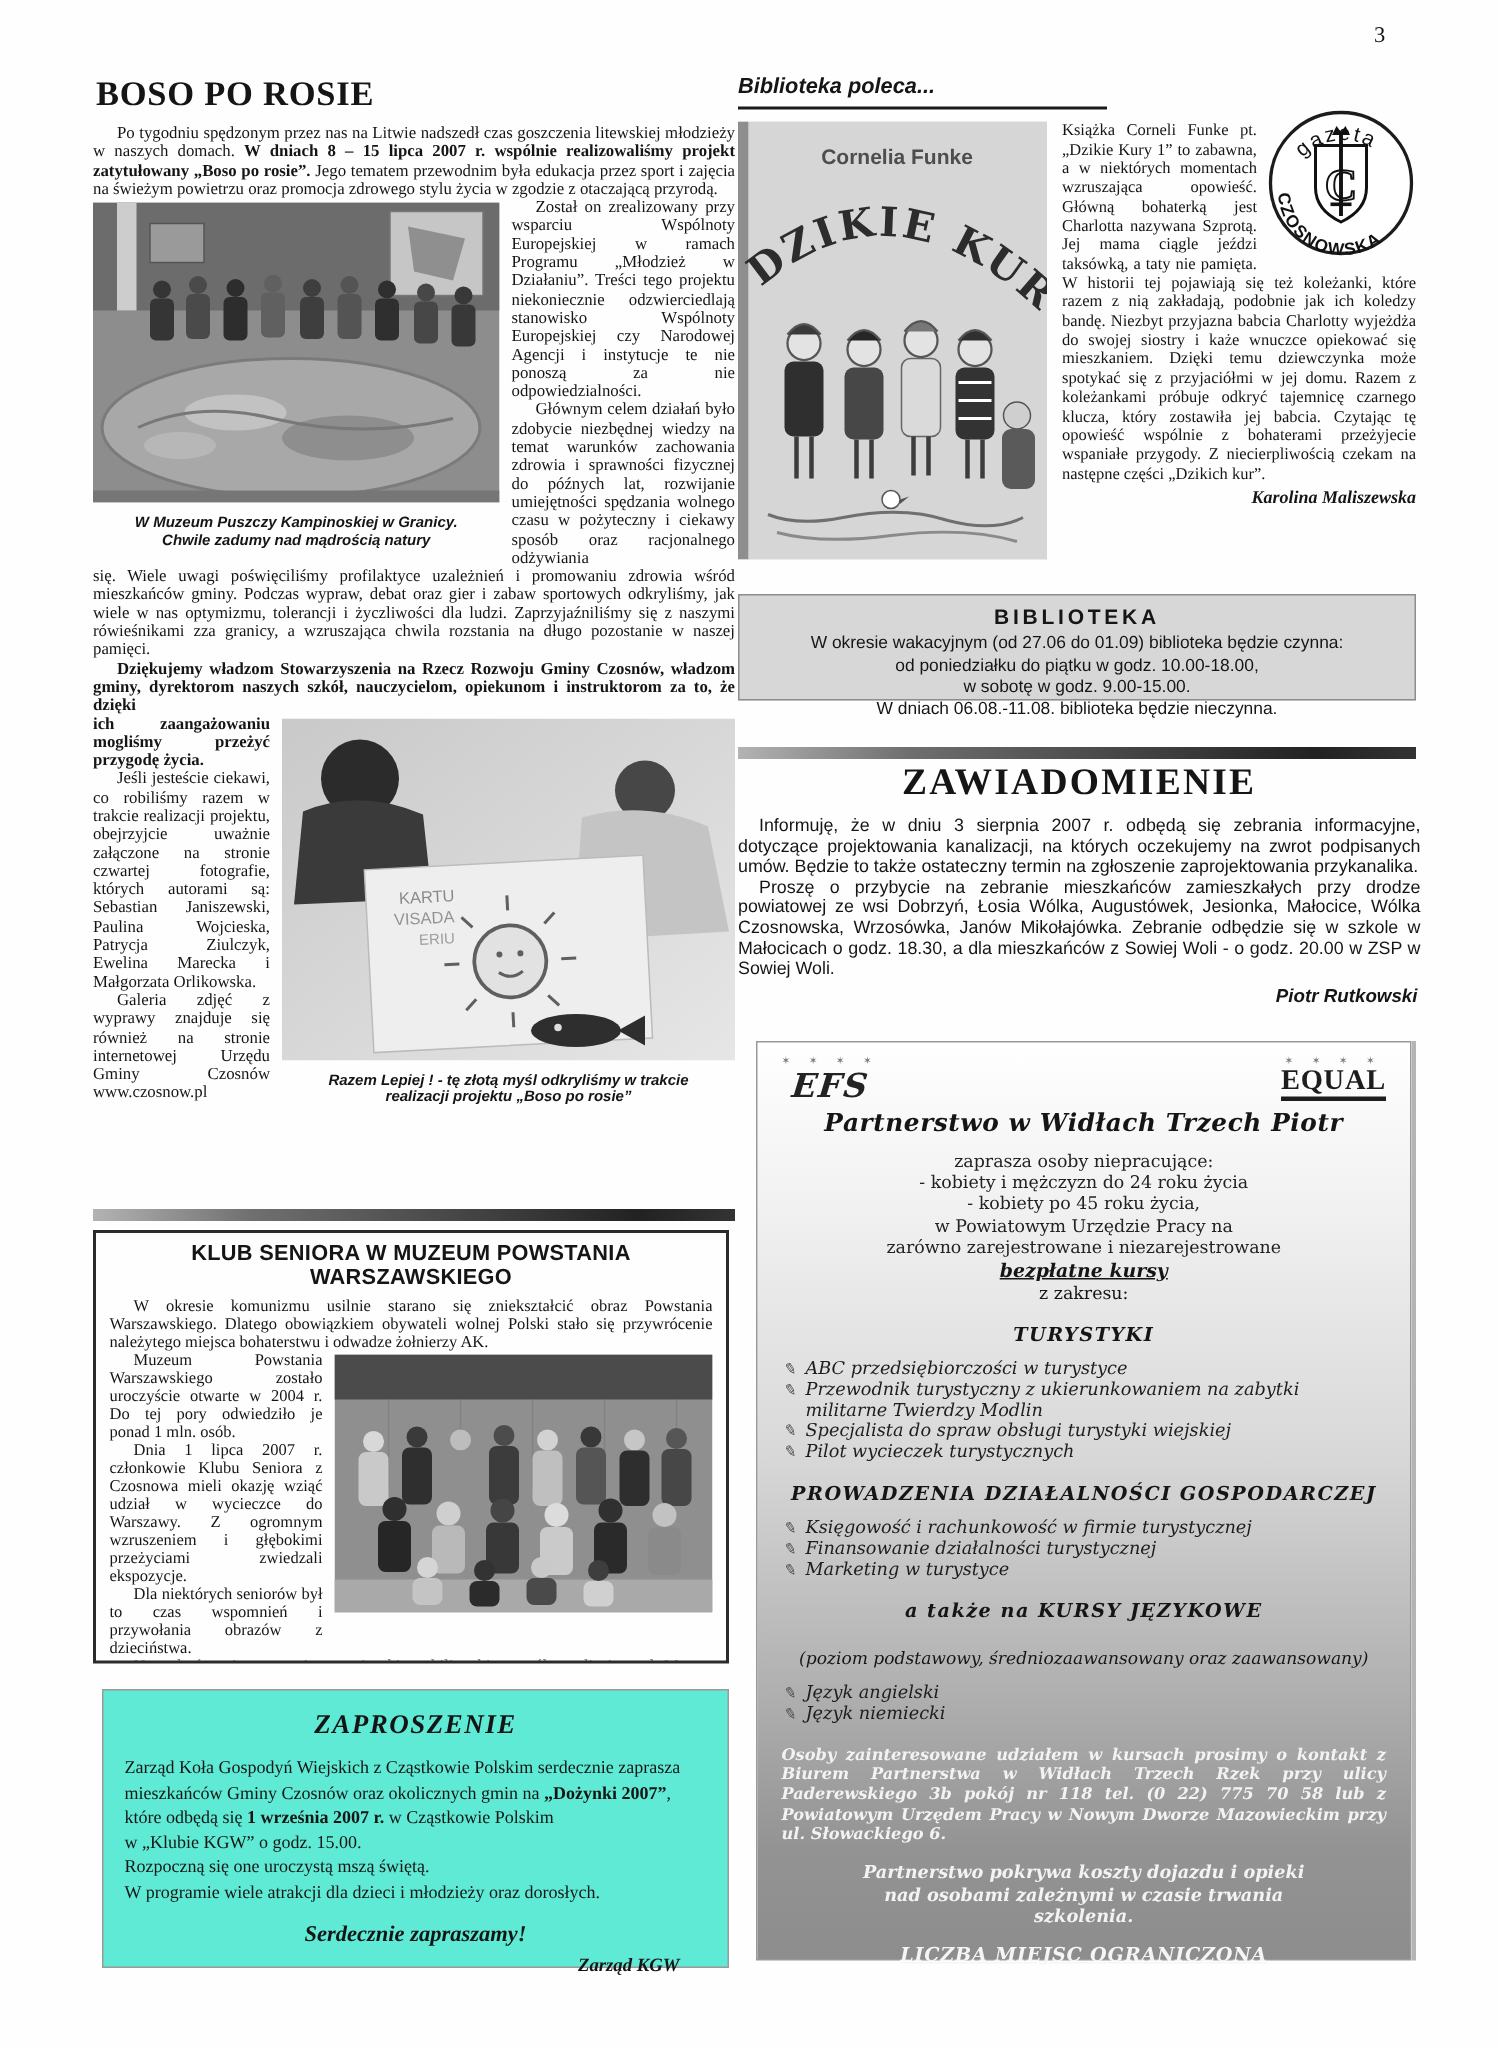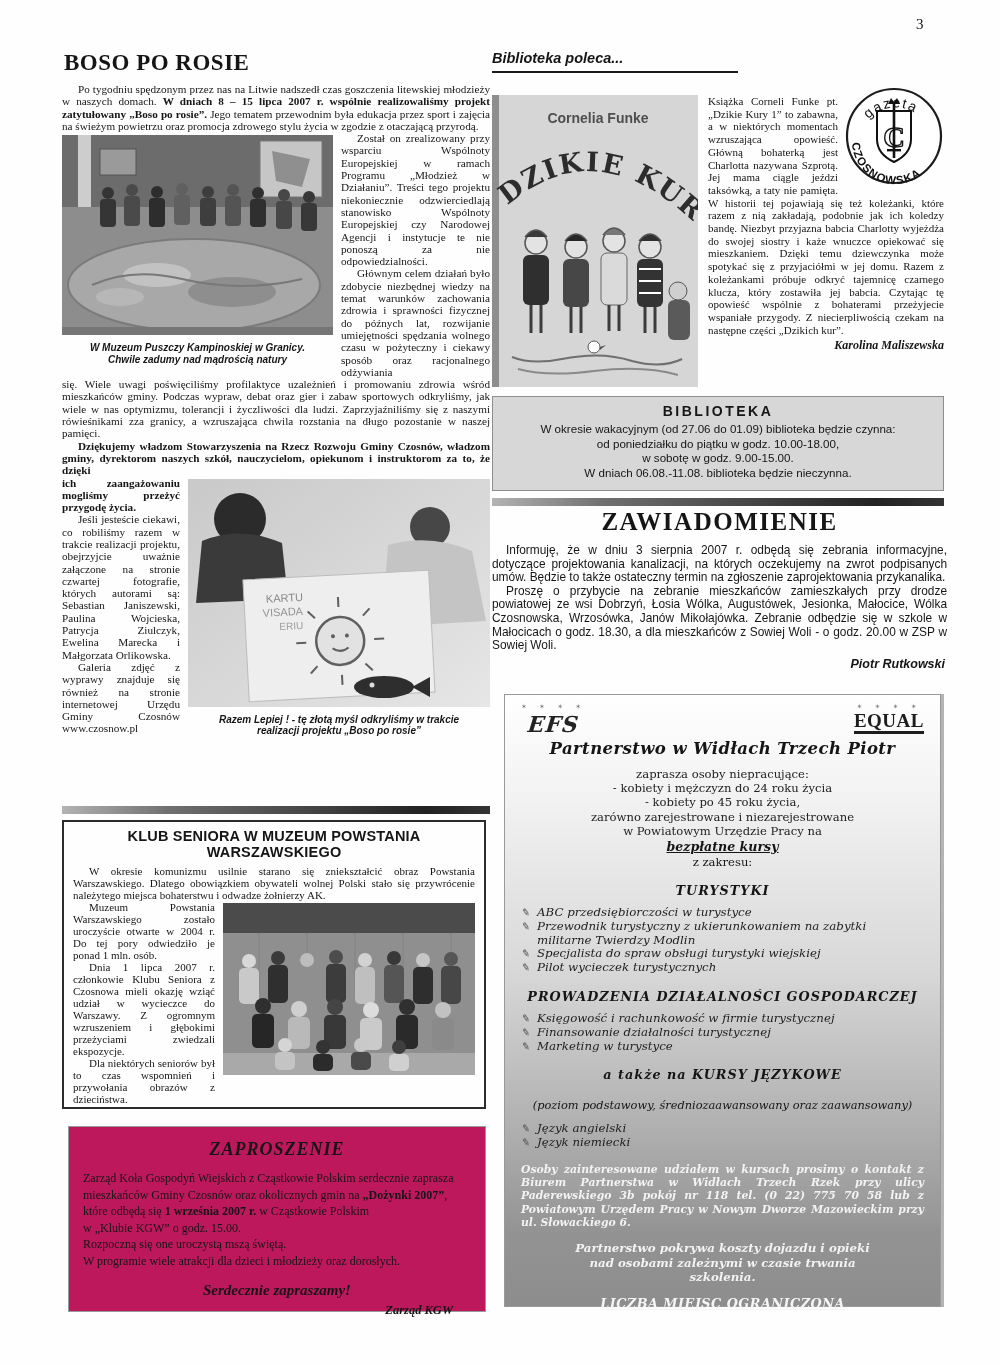--- a/index.html
+++ b/index.html
@@ -25,39 +25,39 @@
   #bar-right{position:absolute;left:492px;top:498px;width:452px;}
 
   
   #klub-box{position:absolute;left:62px;top:820px;width:424px;height:289px;border:2px solid #2b2b2b;
             padding:6px 9px;box-sizing:border-box;overflow:hidden;}
   #klub-box h2{margin:0 0 5px 0;font-size:14.5px;text-align:center;font-weight:bold;letter-spacing:.2px;}
   #klub-box .body-p{font-size:11px;line-height:12px;}
   #photo3-wrap{float:right;width:252px;margin:2px 0 3px 8px;}
 
   
-  #zapro-box{position:absolute;left:68px;top:1126px;width:418px;height:186px;background:#be185d;
+  #zapro-box{position:absolute;left:68px;top:1126px;width:418px;height:186px;background:#5eead4;
              border:1px solid #9a9a9a;box-sizing:border-box;padding:10px 14px;}
   #zapro-box h2{margin:2px 0 10px 0;font-size:18px;text-align:center;font-weight:bold;font-style:italic;letter-spacing:1px;}
   .zapro-line{font-size:12px;line-height:16.5px;}
   .zapro-closing{font-size:15px;font-weight:bold;font-style:italic;text-align:center;margin-top:13px;}
   .zapro-sig{font-size:12.5px;font-weight:bold;font-style:italic;text-align:right;padding-right:18px;margin-top:4px;}
 
   
   #pageno{position:absolute;left:916px;top:16px;font-size:15px;}
   #rcol-top{position:absolute;left:492px;top:50px;width:452px;}
   #bib-heading{font-size:14.5px;font-weight:bold;font-style:italic;border-bottom:2px solid #1a1a1a;
-               width:246px;padding-bottom:5px;margin-bottom:22px;}
+               width:246px;padding-bottom:5px;margin-bottom:8px;}
   #cover-wrap{float:left;width:206px;margin:0 10px 4px 0;}
   #logo-wrap{float:right;width:100px;margin:-12px 0 2px 6px;}
   .review-p{font-size:11px;line-height:12.7px;text-align:justify;}
   .review-sig{text-align:right;font-size:12px;font-weight:bold;font-style:italic;margin-top:2px;}
 
   
-  #bib-box{position:absolute;left:492px;top:396px;width:452px;height:95px;background:#d7d7d7;
+  #bib-box{position:absolute;left:492px;top:396px;width:452px;height:71px;background:#d7d7d7;
            border:1px solid #8d8d8d;box-sizing:border-box;text-align:center;padding-top:6px;}
   #bib-box h3{margin:0 0 3px 0;font-size:14px;letter-spacing:2.5px;font-weight:bold;}
   .bib-line{font-size:11.6px;line-height:14.6px;}
 
   
   #zawiadomienie{position:absolute;left:492px;top:508px;width:455px;}
   #zawiadomienie h2{margin:0 0 8px 0;text-align:center;font-size:25px;font-weight:bold;letter-spacing:1.5px;}
   #zawiadomienie .body-sans{font-size:11.9px;line-height:13.6px;text-indent:14px;text-align:justify;}
   .zaw-sig{text-align:right;font-size:12.5px;font-weight:bold;font-style:italic;margin-top:4px;padding-right:2px;}
 
@@ -376,22 +376,22 @@
       <div class="logo-col">
         <span class="stars">✶ ✶ ✶ ✶</span>
         <span class="equal-text">EQUAL</span>
       </div>
     </div>
     <div class="ad-title">Partnerstwo w Widłach Trzech Piotr</div>
 
     <div class="ad-center ad-intro">zaprasza osoby niepracujące:</div>
     <div class="ad-center">- kobiety i mężczyzn do 24 roku życia</div>
     <div class="ad-center">- kobiety po 45 roku życia,</div>
+    <div class="ad-center">w Powiatowym Urzędzie Pracy na</div>
     <div class="ad-center">zarówno zarejestrowane i niezarejestrowane</div>
-    <div class="ad-center">w Powiatowym Urzędzie Pracy na</div>
     <div class="ad-free">bezpłatne kursy</div>
     <div class="ad-scope">z zakresu:</div>
 
     <div class="ad-sec">TURYSTYKI</div>
     <div class="ad-item"><span class="pen">✐</span><span>ABC przedsiębiorczości w turystyce</span></div>
     <div class="ad-item"><span class="pen">✐</span><span>Przewodnik turystyczny z ukierunkowaniem na zabytki militarne Twierdzy Modlin</span></div>
     <div class="ad-item"><span class="pen">✐</span><span>Specjalista do spraw obsługi turystyki wiejskiej</span></div>
     <div class="ad-item"><span class="pen">✐</span><span>Pilot wycieczek turystycznych</span></div>
 
     <div class="ad-sec">PROWADZENIA DZIAŁALNOŚCI GOSPODARCZEJ</div>

